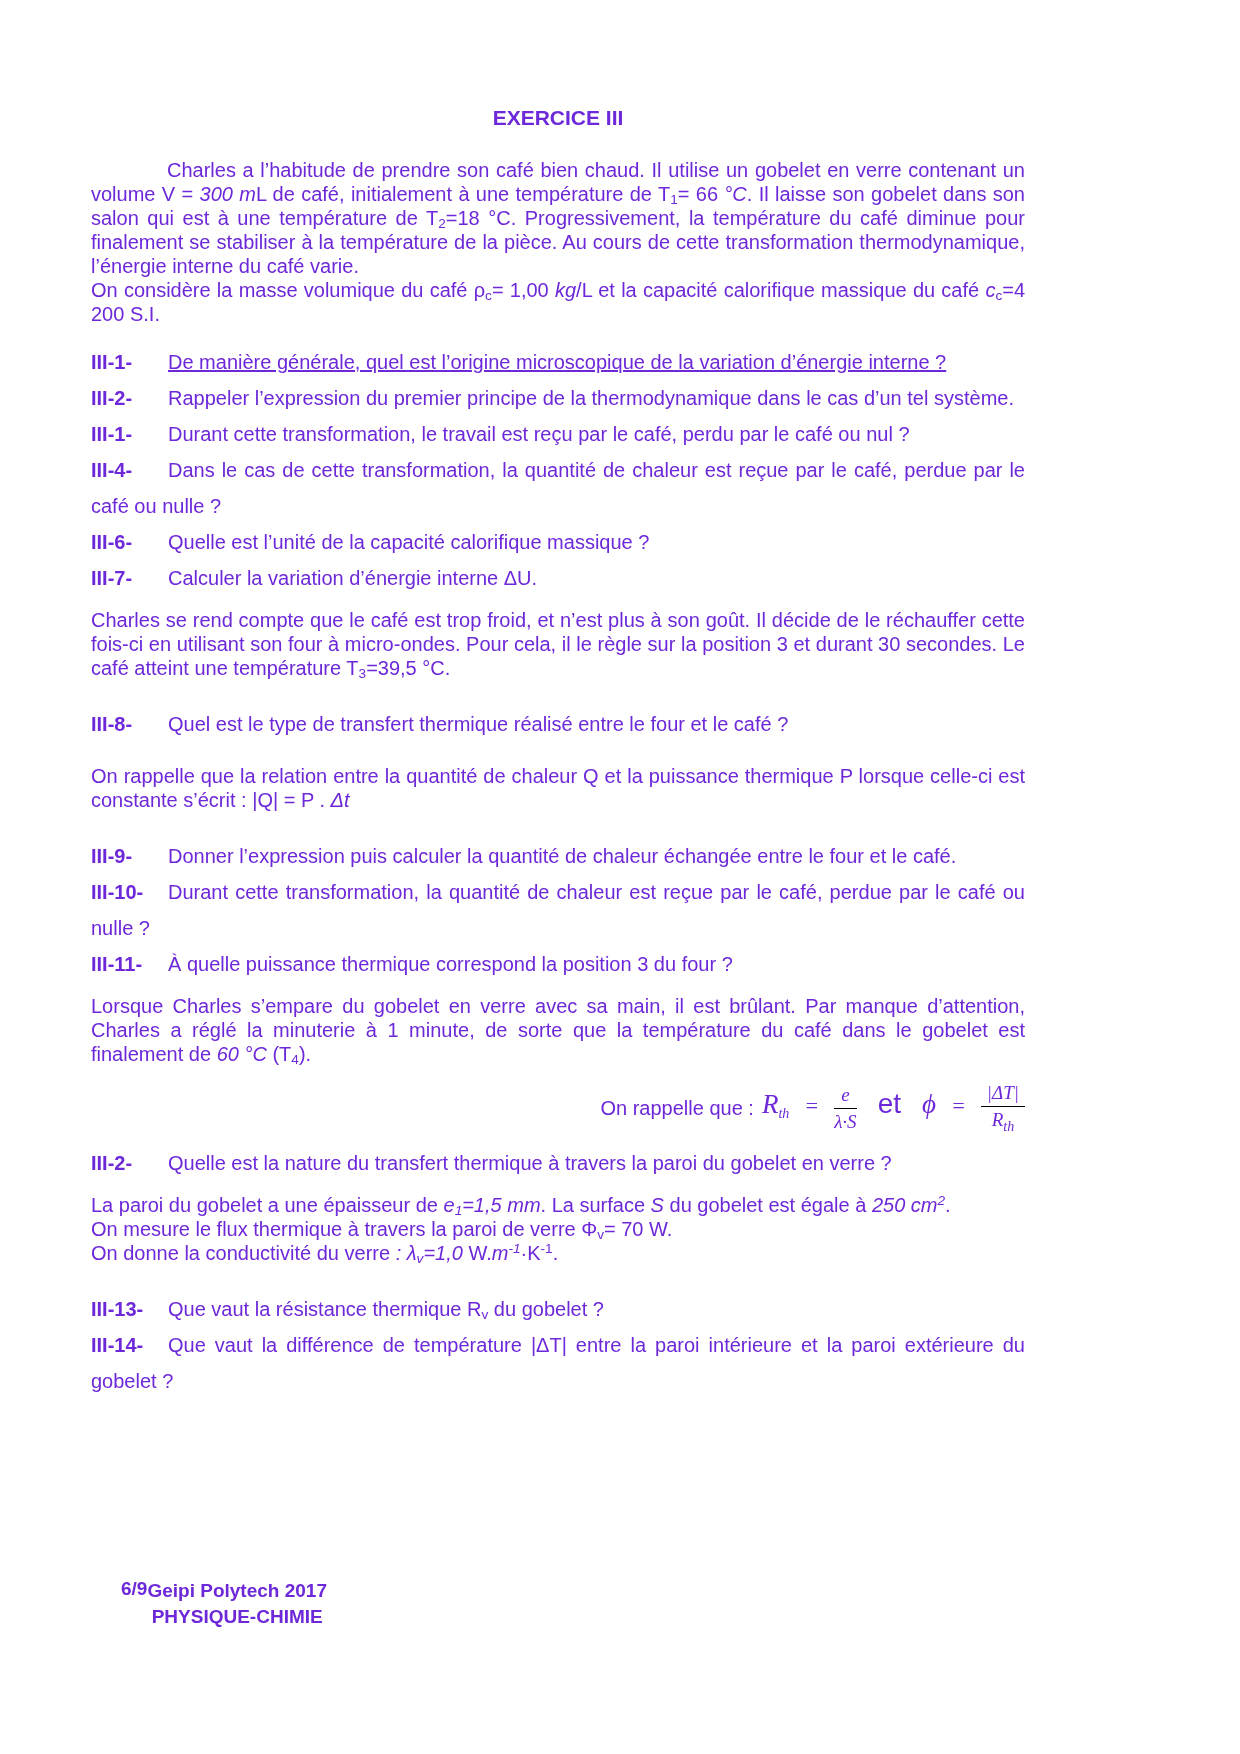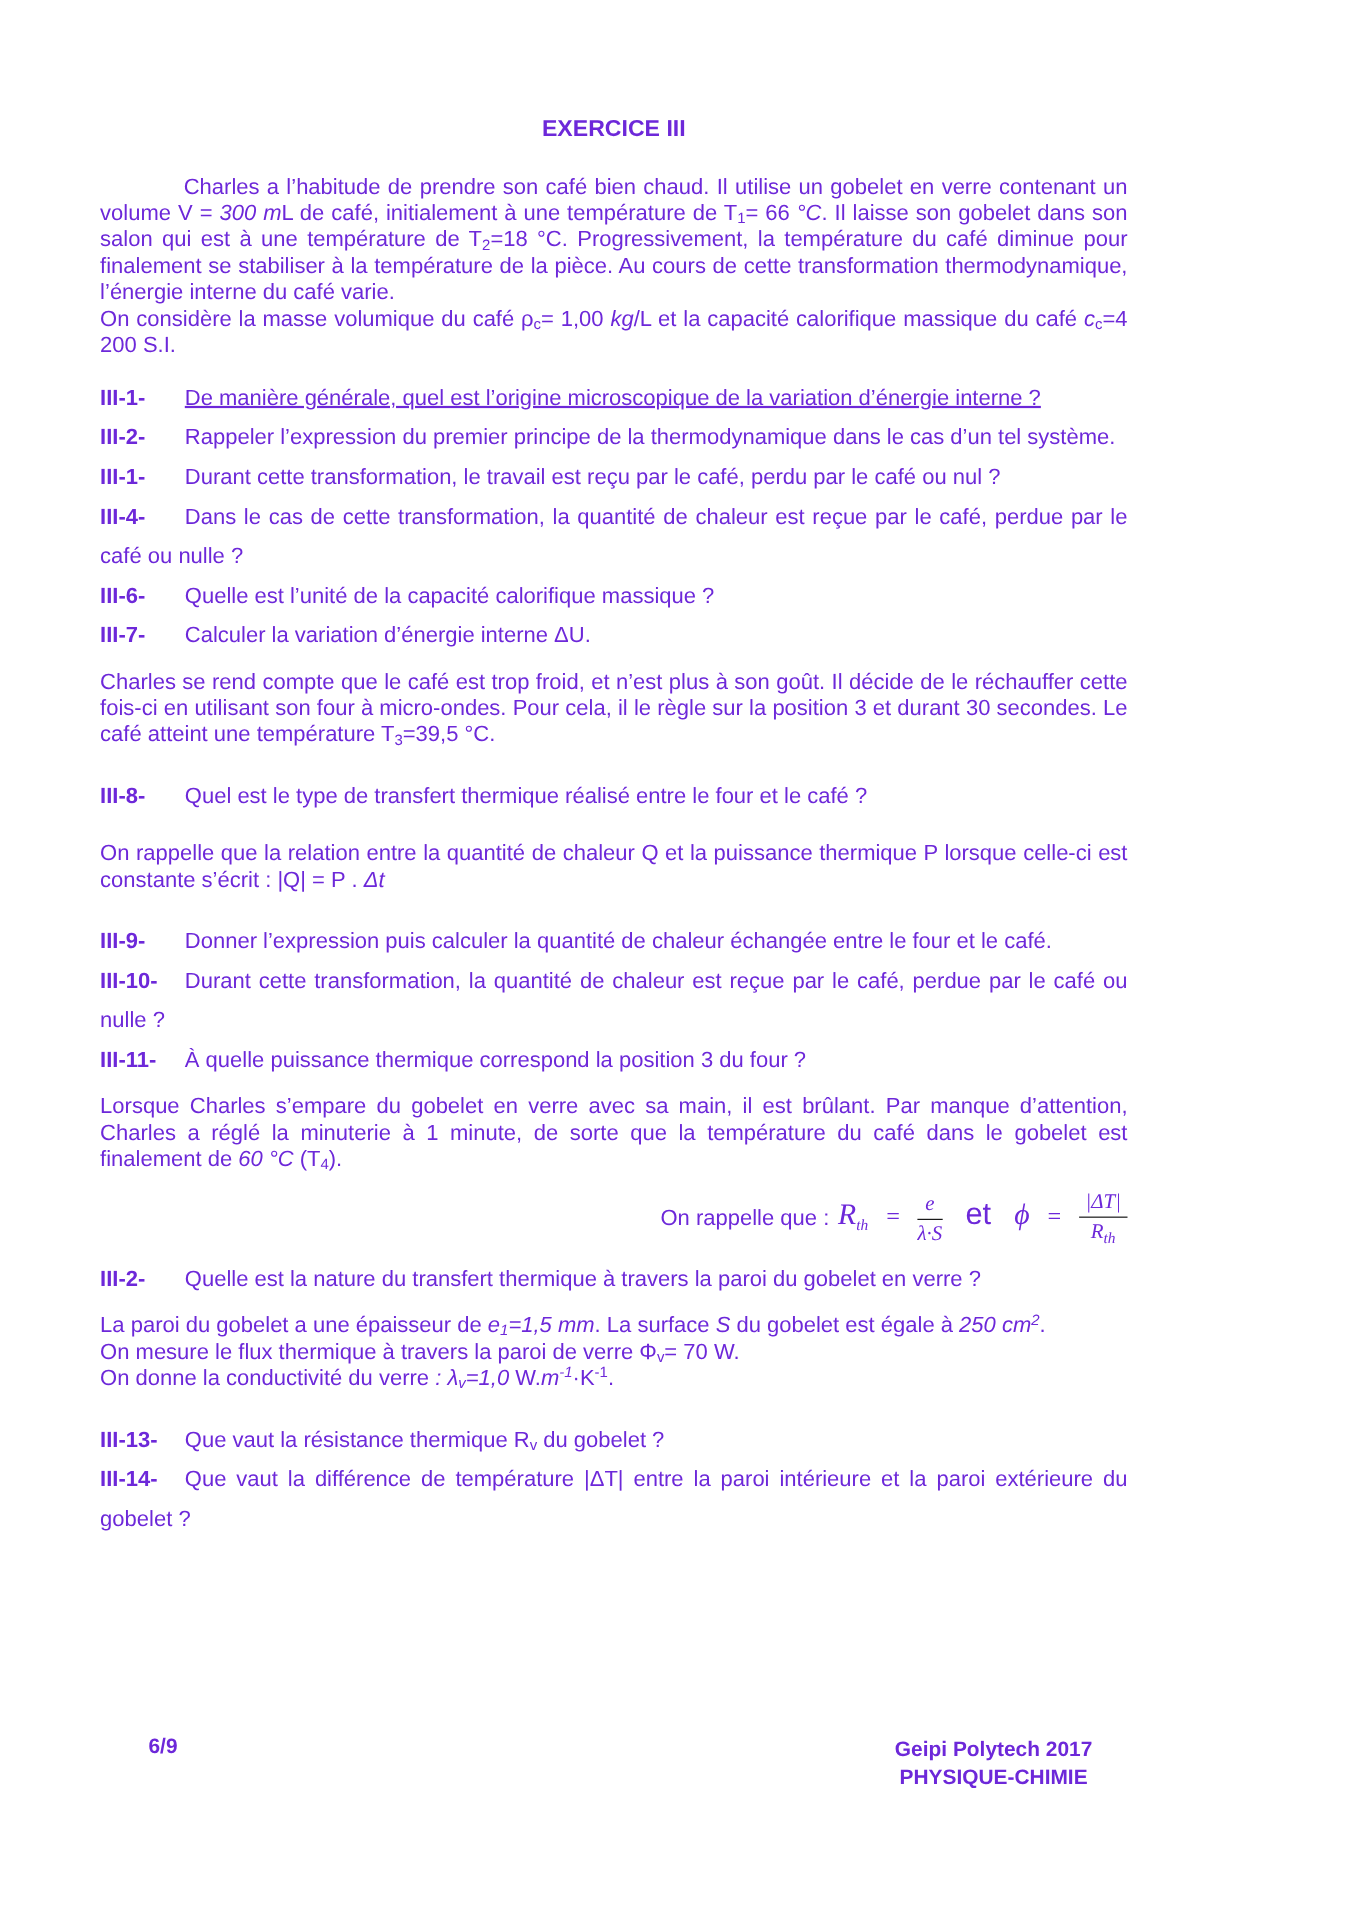--- a/index.html
+++ b/index.html
@@ -45,24 +45,24 @@
   .mvar { font-size: 27px; }
   .msub { font-size: 14px; vertical-align: -5px; }
   .meq { font-size: 22px; margin: 0 10px; }
   .mconn { font-style: normal; font-family: "Liberation Sans", sans-serif; font-size: 28px; margin: 0 16px; }
   .frac { display: inline-block; vertical-align: middle; text-align: center; font-size: 19px; }
   .frac .num { display: block; border-bottom: 1px solid #000; padding: 0 6px 2px 6px; }
   .frac .den { display: block; padding-top: 2px; }
   .footer {
     position: absolute;
     top: 1578px;
-    left: 135px;
+    left: 121px;
     width: 890px;
     display: flex;
-    justify-content: space-between;
+    justify-content: flex-start;
     align-items: flex-start;
     font-weight: bold;
     font-size: 19px;
   }
   .footer-right { text-align: center; line-height: 26px; margin-right: 32px; }
   .footer-right span { display: block; }
 </style>
 </head>
 <body>
 

